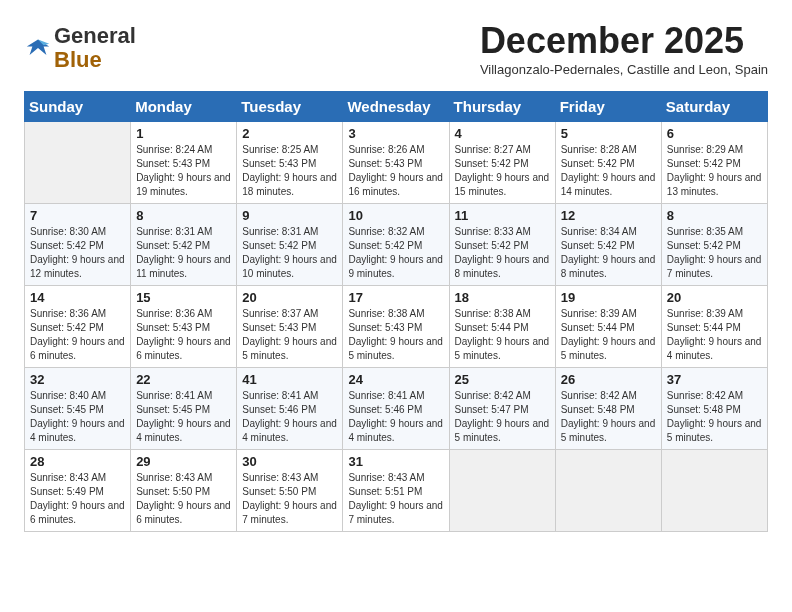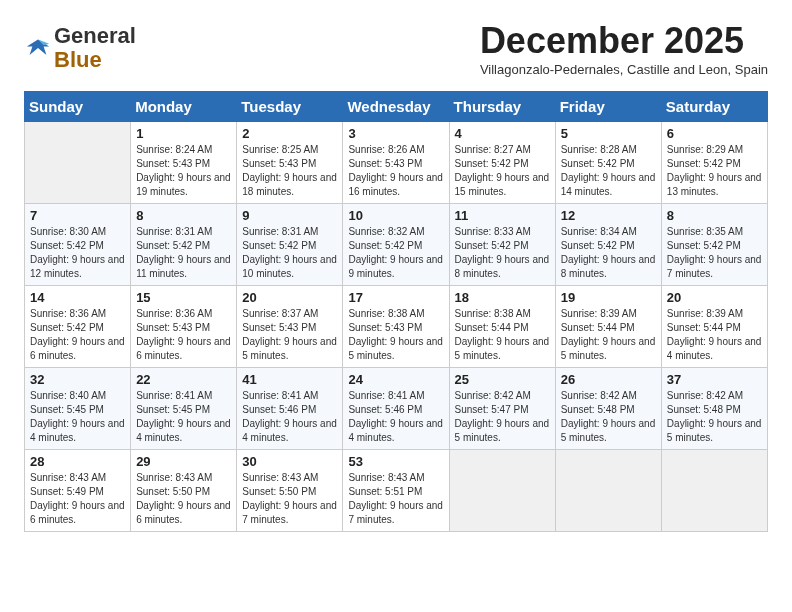--- a/index.html
+++ b/index.html
@@ -251,21 +251,21 @@
         </td>
         <td>
           <span class="day-num">29</span>
           <div class="day-info">Sunrise: 8:43 AM<br>Sunset: 5:50 PM<br>Daylight: 9 hours and 6 minutes.</div>
         </td>
         <td>
           <span class="day-num">30</span>
           <div class="day-info">Sunrise: 8:43 AM<br>Sunset: 5:50 PM<br>Daylight: 9 hours and 7 minutes.</div>
         </td>
         <td>
-          <span class="day-num">53</span>
+          <span class="day-num">31</span>
           <div class="day-info">Sunrise: 8:43 AM<br>Sunset: 5:51 PM<br>Daylight: 9 hours and 7 minutes.</div>
         </td>
         <td class="empty"></td>
         <td class="empty"></td>
         <td class="empty"></td>
       </tr>
     </tbody>
 </table>
 
 </body></html>

